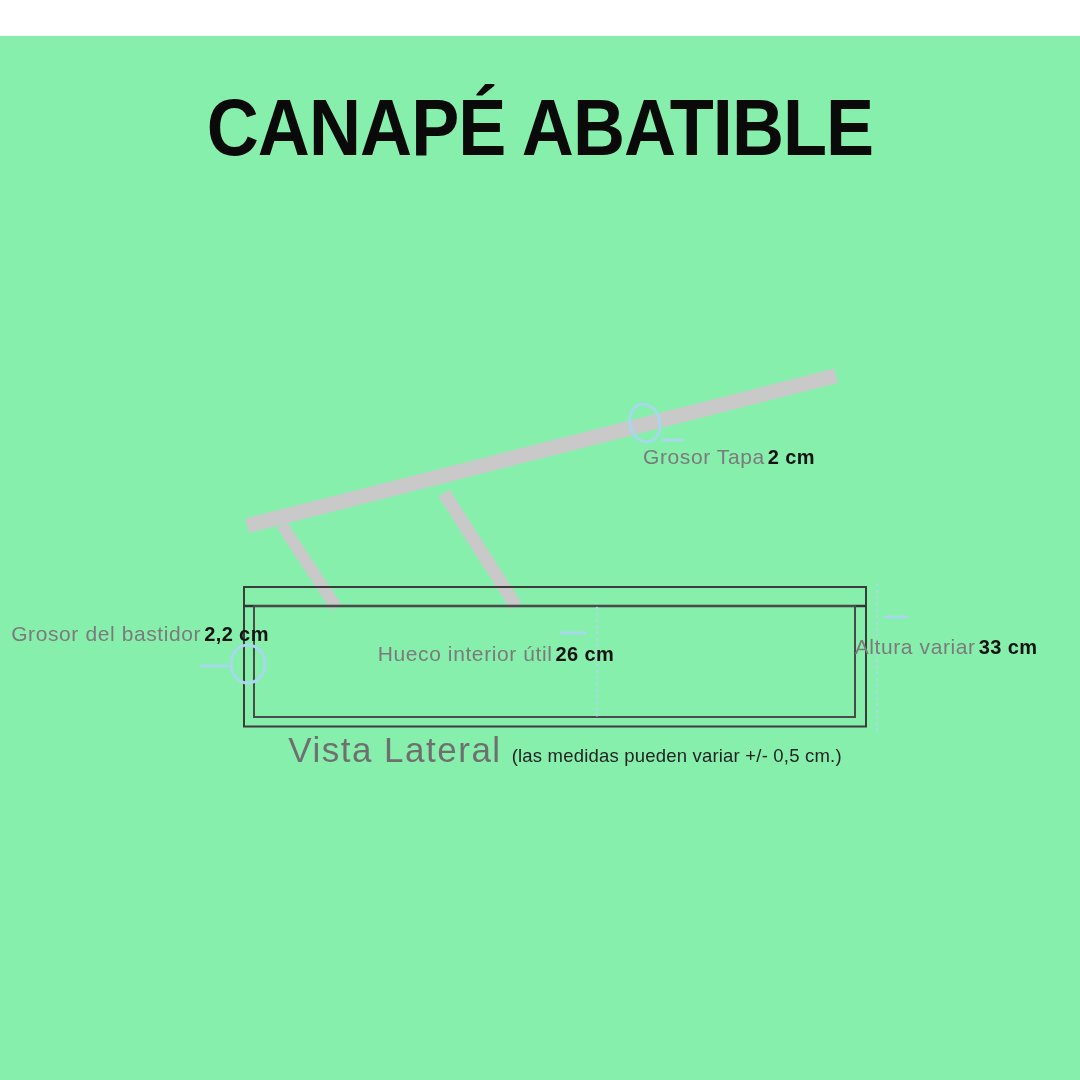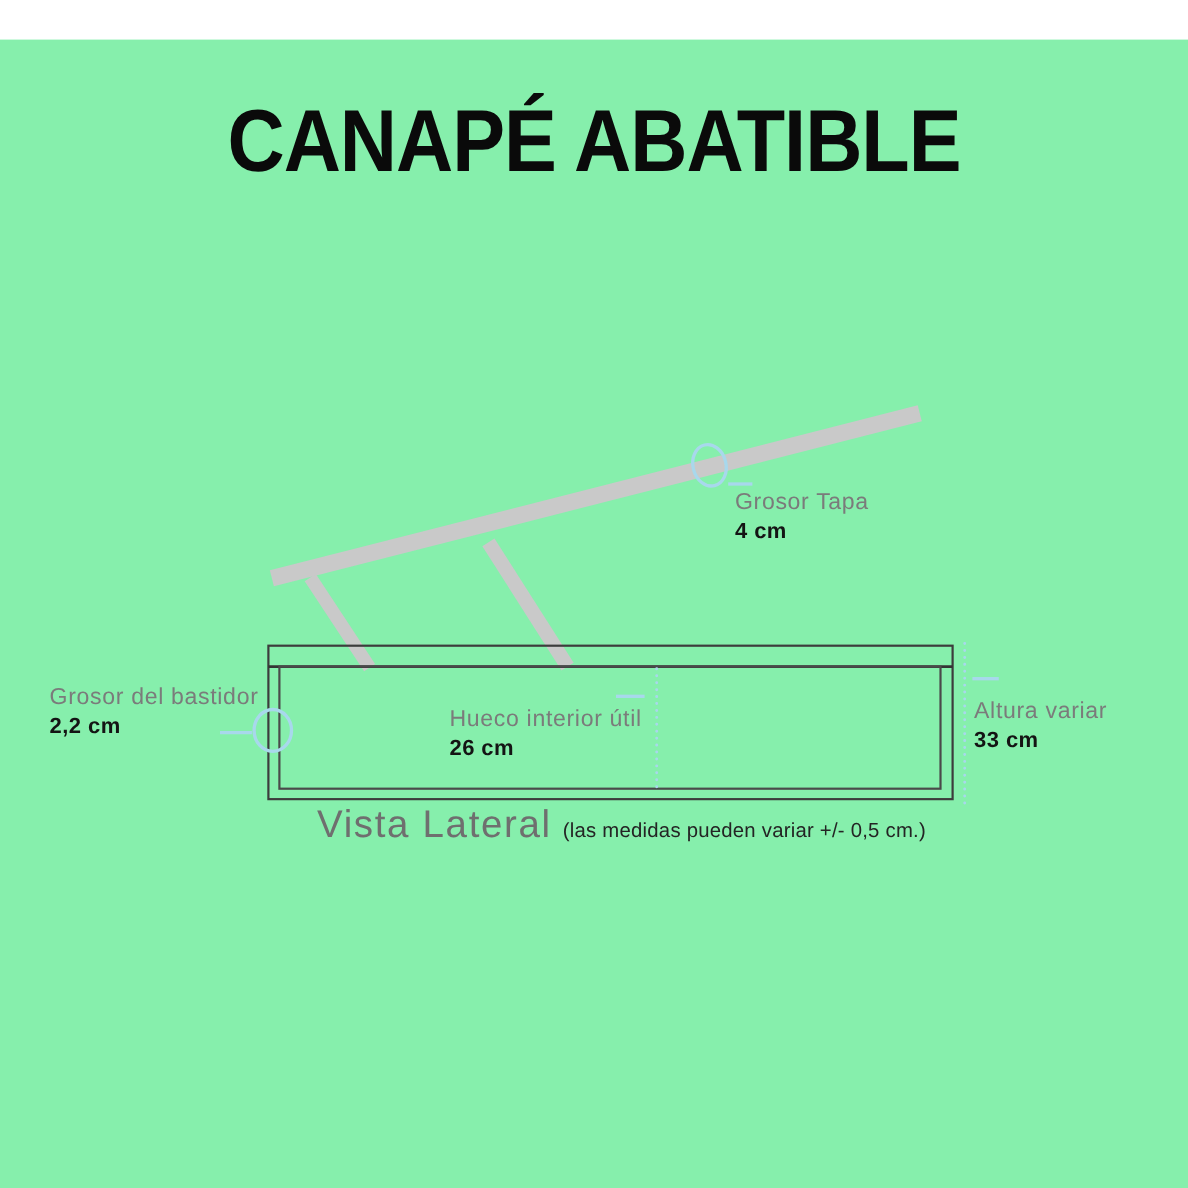--- a/index.html
+++ b/index.html
@@ -20,21 +20,22 @@
     letter-spacing:-1px;
     color:#0a0a0a;
     transform:scaleX(0.90);
     transform-origin:50% 50%;
     white-space:nowrap;
   }
   svg.diagram{position:absolute;left:0;top:0;}
   .label-block{
     position:absolute;
     display:flex;
-    flex-direction:column;
+    flex-direction:row;
+    align-items:center;
     gap:3px;
     transform:translateX(-50%);
     white-space:nowrap;
   }
   .label-gray{
     font-size:21px;
     color:#7b7b7b;
     letter-spacing:0.6px;
   }
   .label-value{
@@ -89,21 +90,21 @@
     <ellipse cx="248" cy="628" rx="17" ry="19" fill="none" stroke="#a8d8ec" stroke-width="3"></ellipse>
 
     <line x1="662" y1="404" x2="684" y2="404" stroke="#a8d8ec" stroke-width="3"></line>
     <line x1="200" y1="630" x2="229" y2="630" stroke="#a8d8ec" stroke-width="3"></line>
     <line x1="560" y1="597" x2="586" y2="597" stroke="#a8d8ec" stroke-width="3"></line>
     <line x1="884" y1="581" x2="908" y2="581" stroke="#a8d8ec" stroke-width="3"></line>
   </svg>
 
   <div class="label-block" style="left:729px;top:409px;">
     <span class="label-gray">Grosor Tapa</span>
-    <span class="label-value">4 cm</span>
+    <span class="label-value">2 cm</span>
   </div>
 
   <div class="label-block" style="left:140px;top:586px;">
     <span class="label-gray">Grosor del bastidor</span>
     <span class="label-value">2,2 cm</span>
   </div>
 
   <div class="label-block" style="left:496px;top:606px;">
     <span class="label-gray">Hueco interior útil</span>
     <span class="label-value">26 cm</span>

